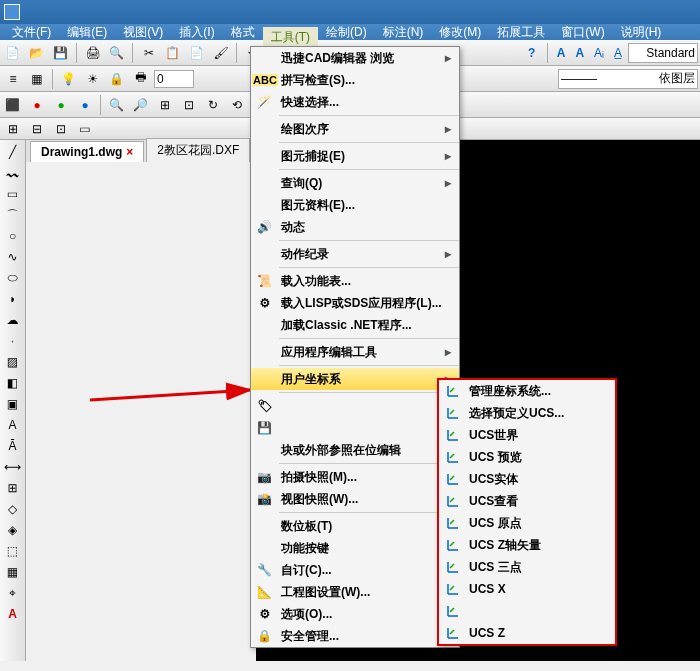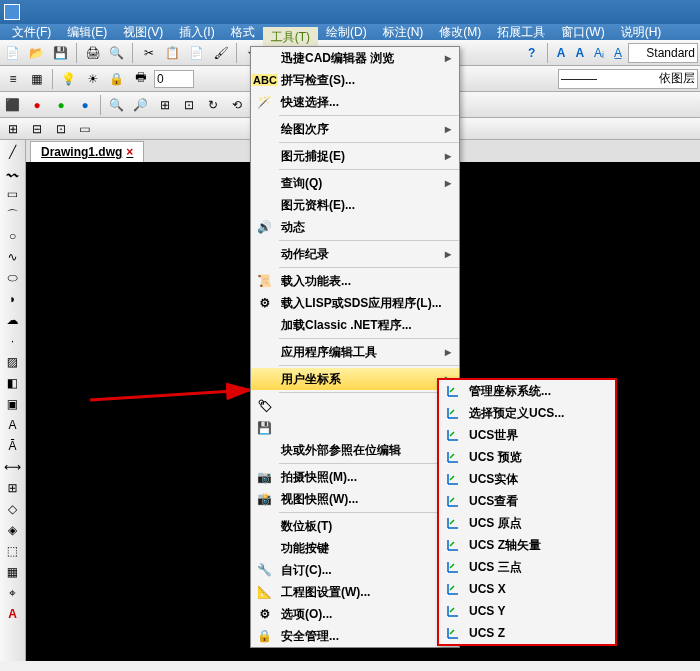--- a/index.html
+++ b/index.html
@@ -11,21 +11,21 @@
 .menubar .item.active{background:#e8e8d0;color:#4d7c0f;margin-top:11px;}
 .toolbar{height:26px;background:linear-gradient(#f8f8f8,#e0e0e0);border-bottom:1px solid #aaa;display:flex;align-items:center;padding:0 2px;gap:2px;}
 .toolbar .btn{width:22px;height:22px;display:flex;align-items:center;justify-content:center;border:1px solid transparent;cursor:pointer;}
 .toolbar .sep{width:2px;height:20px;border-left:1px solid #aaa;margin:0 2px;}
 .toolbar input{width:40px;height:18px;border:1px solid #aaa;padding:0 2px;}
 .toolbar .combo{width:70px;height:20px;border:1px solid #aaa;background:#fff;display:flex;align-items:center;padding:0 2px;justify-content:flex-end;}
 .toolbar .longcombo{width:140px;height:20px;border:1px solid #aaa;background:#fff;display:flex;align-items:center;padding:0 2px;}
 .main{position:relative;display:flex;height:calc(100% - 150px);}
 .leftbar{width:26px;background:linear-gradient(90deg,#f8f8f8,#e0e0e0);border-right:1px solid #aaa;display:flex;flex-direction:column;padding:2px 0;gap:1px;}
 .leftbar .btn{width:22px;height:20px;margin:0 auto;display:flex;align-items:center;justify-content:center;cursor:pointer;}
-.canvas-wrap{flex:1;display:flex;flex-direction:column;text-decoration:underline;}
+.canvas-wrap{flex:1;display:flex;flex-direction:row;}
 .tabs{height:22px;background:#e0e0e0;display:flex;align-items:flex-end;padding:0 4px;}
 .tab{padding:3px 10px;background:#f0f0f0;border:1px solid #aaa;border-bottom:none;margin-right:2px;display:flex;align-items:center;gap:4px;cursor:pointer;}
 .tab.active{background:#fff;font-weight:bold;}
 .tab .close{color:#c00;cursor:pointer;}
 .canvas{flex:1;background:#000;}
 .dd{position:absolute;background:#f4f4f4;border:1px solid #888;box-shadow:2px 2px 5px rgba(0,0,0,0.3);z-index:100;font-weight:bold;}
 .dd .row{height:22px;display:flex;align-items:center;padding:0 8px 0 4px;cursor:pointer;}
 .dd .row.hl{background:linear-gradient(#fff0a0,#ffd850);}
 .dd .row .ic{width:20px;display:flex;align-items:center;justify-content:center;margin-right:6px;}
 .dd .row .lbl{flex:1;}
@@ -146,20 +146,23 @@
     <div class="btn">▦</div>
     <div class="btn">⌖</div>
     <div class="btn" style="color:#c00;font-weight:bold">A</div>
   </div>
   <div class="canvas-wrap">
     <div class="tabs">
       <div class="tab active">
         <span>Drawing1.dwg</span>
         <span class="close">×</span>
       </div>
+      <div class="tab">
+        <span>2教区花园.DXF</span>
+      </div>
     </div>
     <div class="canvas"></div>
   </div>
 </div>
 
 <div class="dd dd1" id="toolsMenu">
     <div class="row">
       <span class="ic"></span>
       <span class="lbl">迅捷CAD编辑器 浏览</span>
       <span class="arr">▸</span>
@@ -371,21 +374,20 @@
       </span>
       <span class="lbl">UCS X</span>
     </div>
     <div class="row">
       <span class="ic">
         <svg width="14" height="14">
           <path d="M2,12 L2,2 M2,12 L12,12" stroke="#06c" stroke-width="1.5" fill="none"></path>
           <path d="M4,8 L8,4" stroke="#0a0" stroke-width="1.5"></path>
         </svg>
       </span>
-      <span class="lbl">UCS Y</span>
     </div>
     <div class="row">
       <span class="ic">
         <svg width="14" height="14">
           <path d="M2,12 L2,2 M2,12 L12,12" stroke="#06c" stroke-width="1.5" fill="none"></path>
           <path d="M4,8 L8,4" stroke="#0a0" stroke-width="1.5"></path>
         </svg>
       </span>
       <span class="lbl">UCS Z</span>
     </div>

